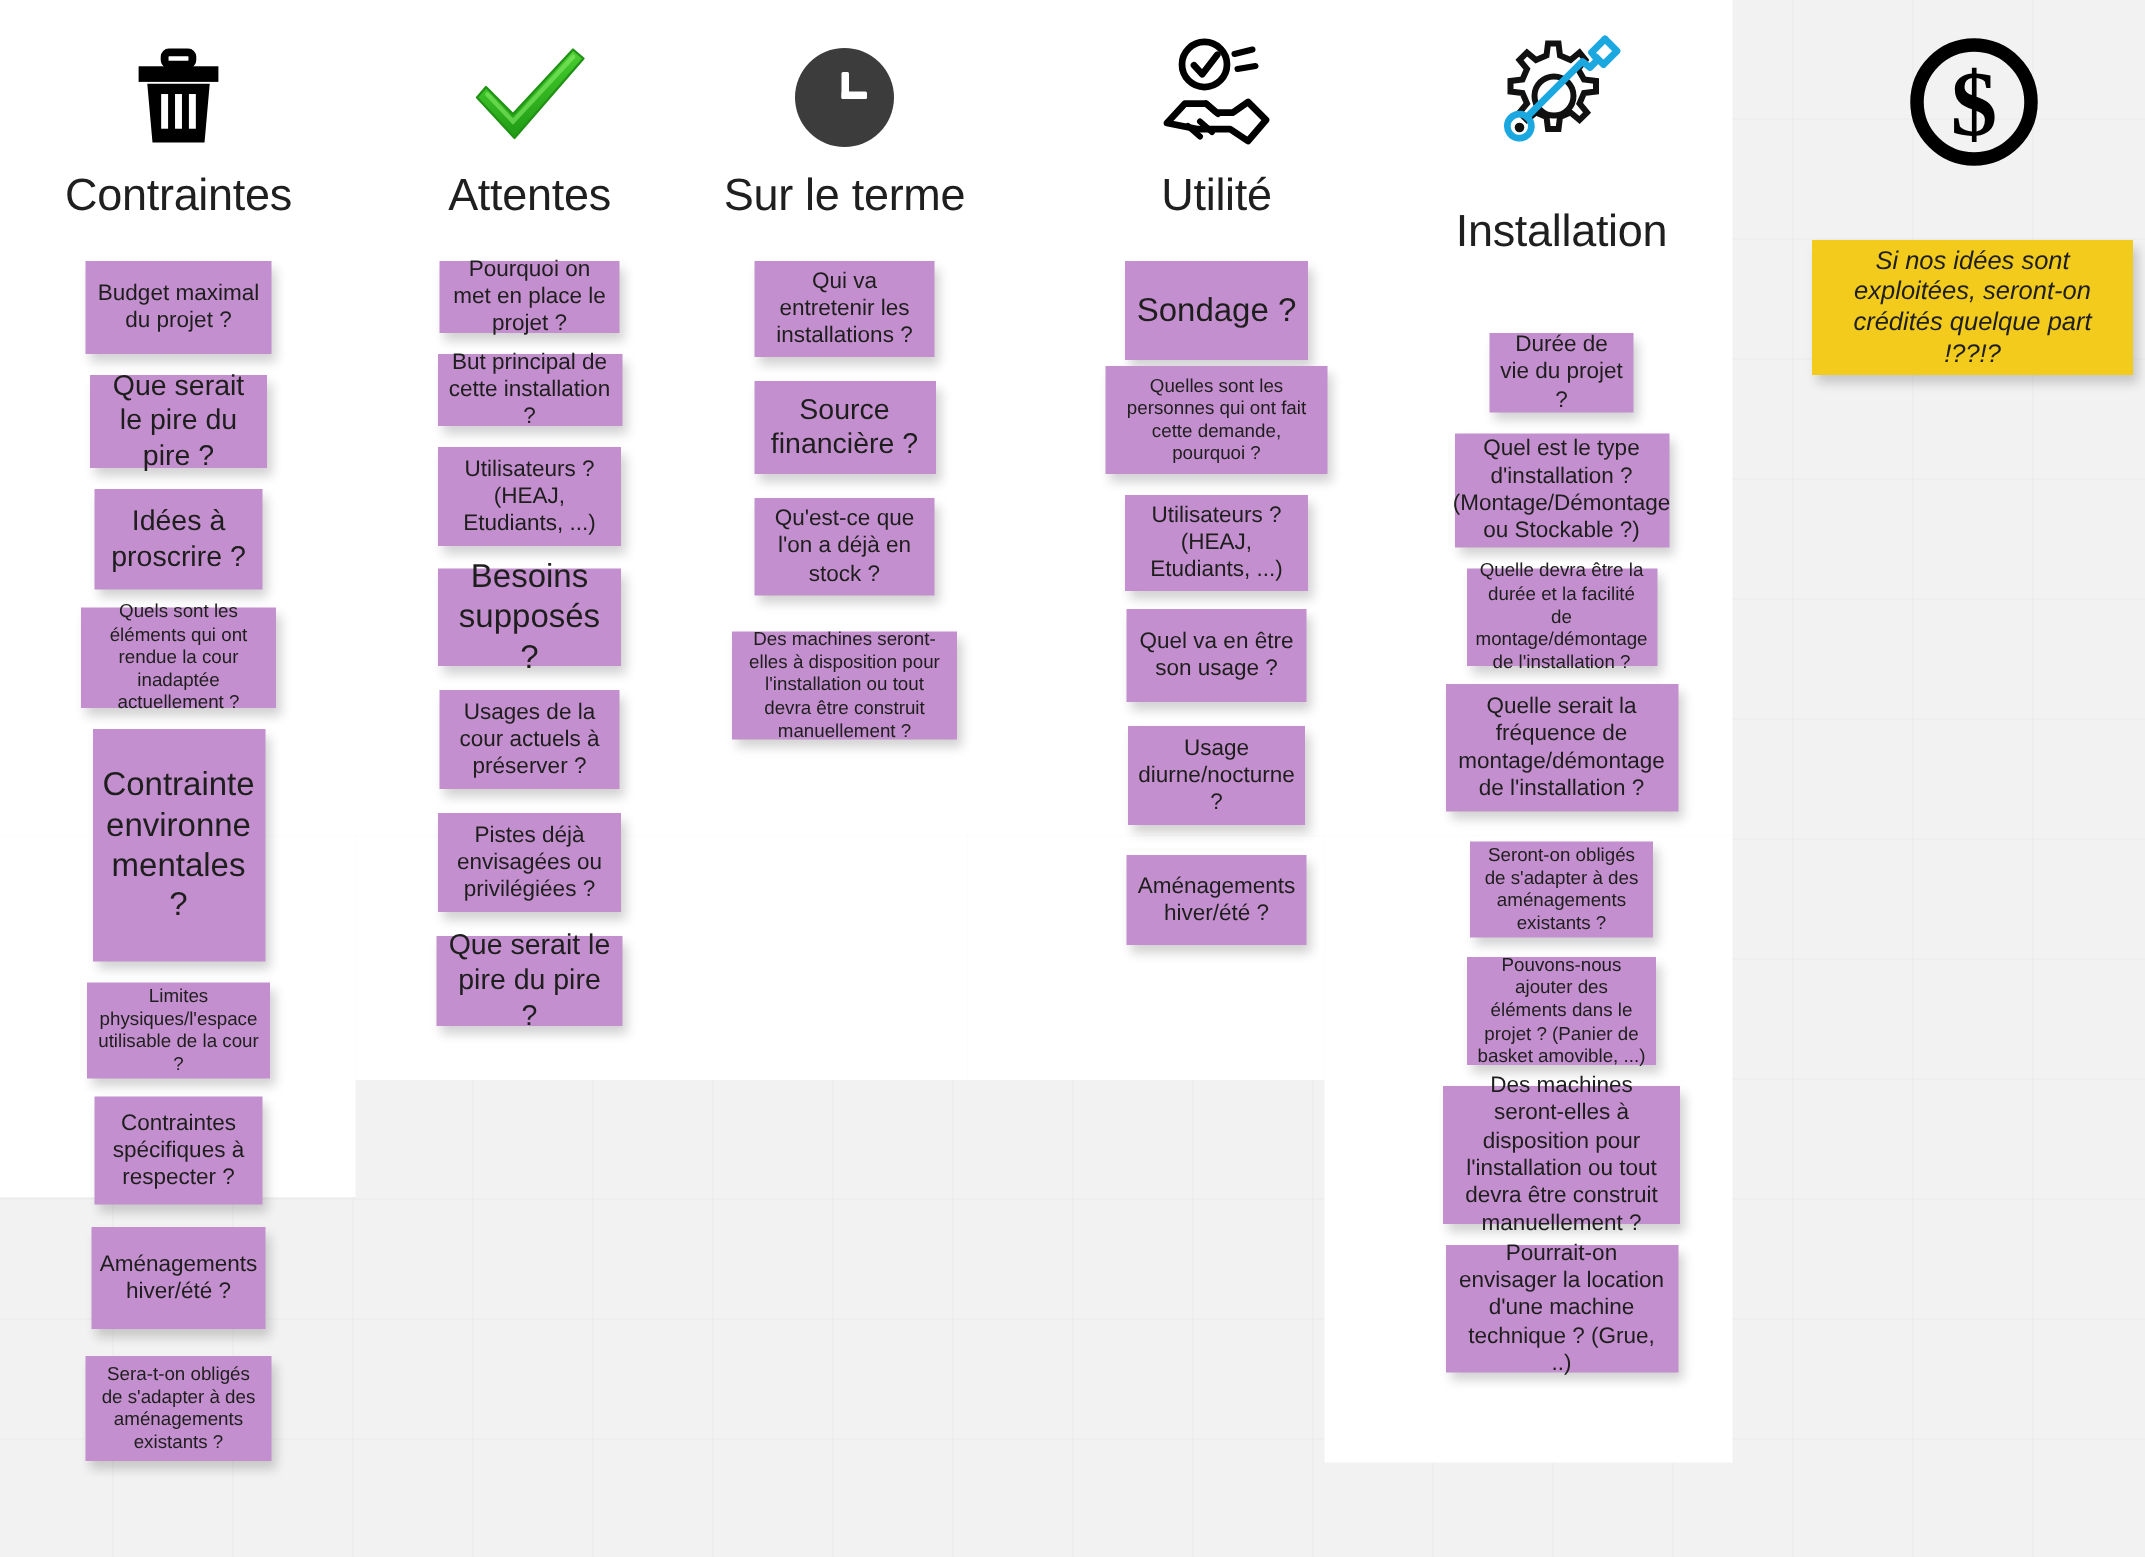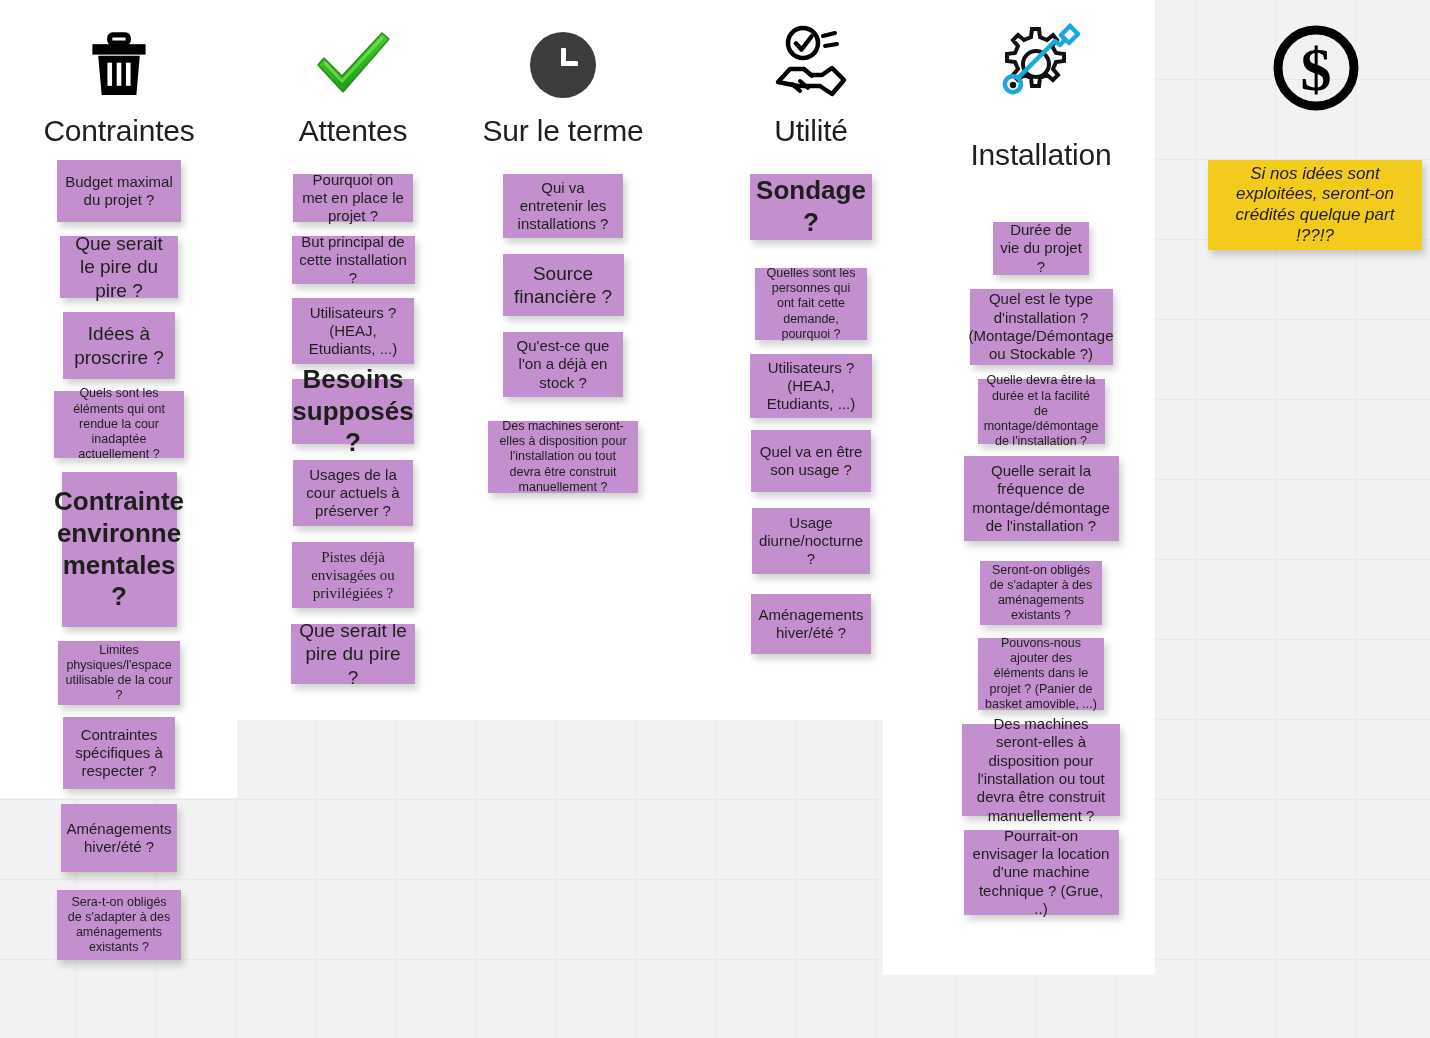--- a/index.html
+++ b/index.html
@@ -76,21 +76,21 @@
     box-shadow: 3px 5px 7px rgba(0,0,0,0.18);
     padding: 4px 7px;
     line-height: 1.22;
   }
   .note.yellow { background: #f2cb1d; }
 
   
   .s-sm   { font-size: 12.5px; }
   .s-md   { font-size: 15px; }
   .s-lg   { font-size: 19px; }
-  .s-xl   { font-size: 26px; font-weight: bold; }
+  .s-xl   { font-size: 22px; }
 
   
   svg { display: block; }
   .clock-dot {
     width: 66px; height: 66px; border-radius: 50%;
     background: #3c3c3c; position: relative;
   }
   .clock-dot::before {
     content: ""; position: absolute; left: 31px; top: 16px;
     width: 5px; height: 18px; background: #fff; border-radius: 1px;
@@ -117,21 +117,21 @@
         <rect x="24" y="6" width="16" height="7" rx="2.5" fill="none" stroke="#000" stroke-width="4.5"></rect>
         <rect x="9" y="14" width="46" height="9" fill="#000"></rect>
         <path d="M14 24 L17 58 H47 L50 24 Z" fill="#000"></path>
         <rect x="22" y="30" width="4" height="20" fill="#fff"></rect>
         <rect x="30" y="30" width="4" height="20" fill="#fff"></rect>
         <rect x="38" y="30" width="4" height="20" fill="#fff"></rect>
       </svg>
     </div>
     <div class="col-title">Contraintes</div>
     <div class="notes">
-        <div class="note s-md" style="width: 124px; height: 62px; ">
+        <div class="note s-md" style="width: 124px; height: 62px; margin-top: 14px;">
           <span>Budget maximal du projet ?</span>
         </div>
         <div class="note s-lg" style="width: 118px; height: 62px; margin-top: 14px;">
           <span>Que serait le pire du pire ?</span>
         </div>
         <div class="note s-lg" style="width: 112px; height: 67px; margin-top: 14px;">
           <span>Idées à proscrire ?</span>
         </div>
         <div class="note s-sm" style="width: 130px; height: 67px; margin-top: 12px;">
           <span>Quels sont les éléments qui ont rendue la cour inadaptée actuellement ?</span>
@@ -178,21 +178,21 @@
         </div>
         <div class="note s-md" style="width: 122px; height: 66px; margin-top: 14px;">
           <span>Utilisateurs ? (HEAJ, Etudiants, ...)</span>
         </div>
         <div class="note s-xl" style="width: 122px; height: 65px; margin-top: 15px;">
           <span>Besoins supposés ?</span>
         </div>
         <div class="note s-md" style="width: 120px; height: 66px; margin-top: 16px;">
           <span>Usages de la cour actuels à préserver ?</span>
         </div>
-        <div class="note s-md" style="width: 122px; height: 66px; margin-top: 16px; font-family: Liberation Serif, serif;">
+        <div class="note s-md" style="width: 122px; height: 66px; margin-top: 16px;">
           <span>Pistes déjà envisagées ou privilégiées ?</span>
         </div>
         <div class="note s-lg" style="width: 124px; height: 60px; margin-top: 16px;">
           <span>Que serait le pire du pire ?</span>
         </div>
       </div>
   </div>
 
   <div class="column" id="col-2" style="left:466px; width:194px;">
     <div class="col-icon">
@@ -226,21 +226,21 @@
         <path d="M34 45 L42 52" stroke="#000" stroke-width="4" stroke-linecap="round"></path>
         <path d="M22 60 L30 67" stroke="#000" stroke-width="4" stroke-linecap="round"></path>
         <path d="M30 57 L38 64" stroke="#000" stroke-width="4" stroke-linecap="round"></path>
       </svg>
     </div>
     <div class="col-title">Utilité</div>
     <div class="notes">
         <div class="note s-xl" style="width: 122px; height: 66px; margin-top: 14px;">
           <span>Sondage ?</span>
         </div>
-        <div class="note s-sm" style="width: 112px; height: 72px; margin-top: 28px;">
+        <div class="note s-sm" style="width: 148px; height: 72px; margin-top: 4px;">
           <span>Quelles sont les personnes qui ont fait cette demande, pourquoi ?</span>
         </div>
         <div class="note s-md" style="width: 122px; height: 64px; margin-top: 14px;">
           <span>Utilisateurs ? (HEAJ, Etudiants, ...)</span>
         </div>
         <div class="note s-md" style="width: 120px; height: 62px; margin-top: 12px;">
           <span>Quel va en être son usage ?</span>
         </div>
         <div class="note s-md" style="width: 118px; height: 66px; margin-top: 16px;">
           <span>Usage diurne/nocturne ?</span>

